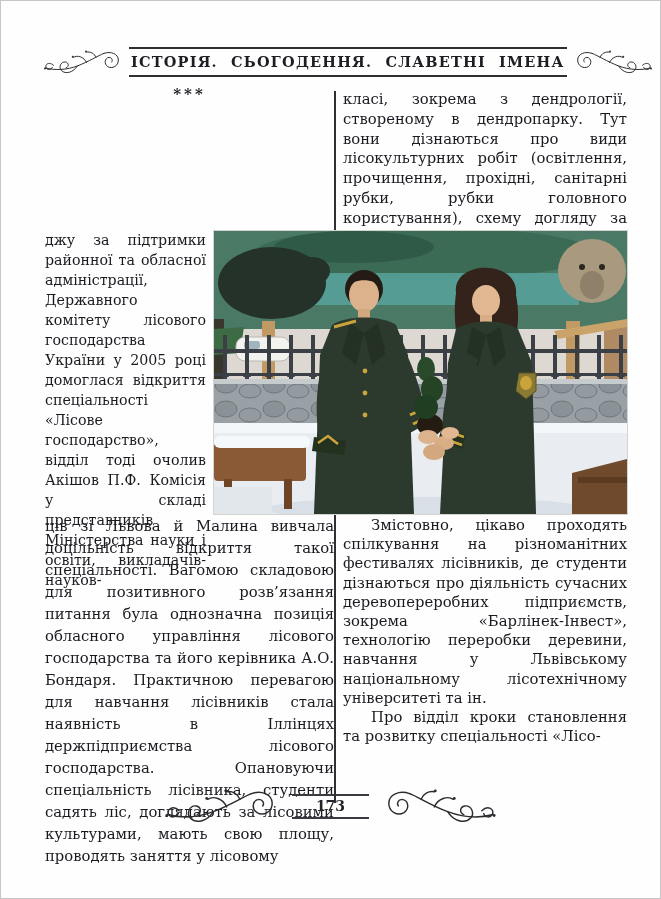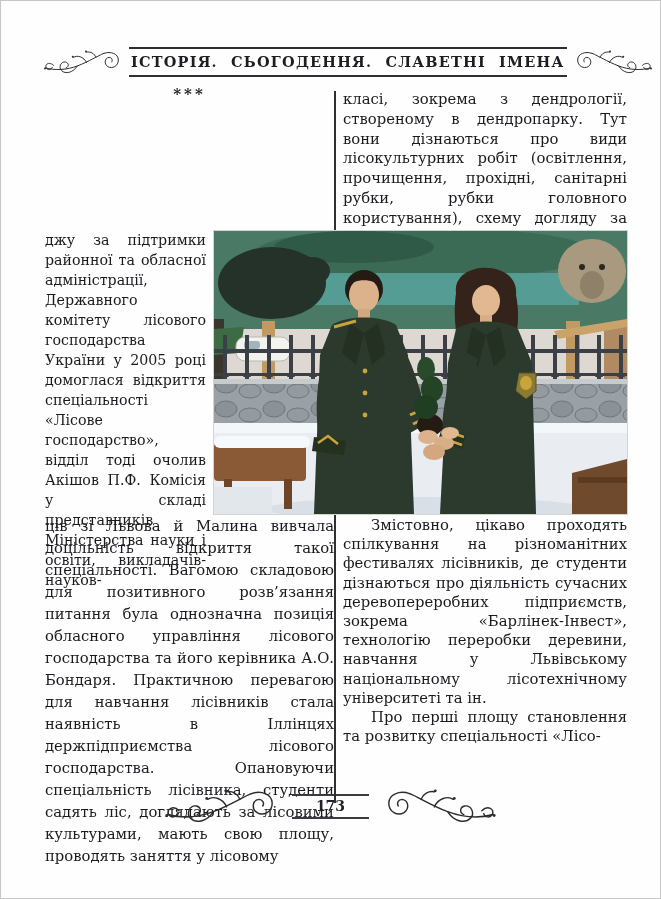--- a/index.html
+++ b/index.html
@@ -112,21 +112,21 @@
   <div class="tblock" id="block-left-bot">
     <p>ців зі Львова й Малина вивчала доцільність відкриття такої спеціальності. Вагомою складовою для позитивного розв’язання питання була однозначна позиція обласного управління лісового господарства та його керівника А.О. Бондаря. Практичною перевагою для навчання лісівників стала наявність в Іллінцях держпідприємства лісового господарства. Опановуючи спеціальність лісівника, студенти садять ліс, доглядають за лісовими культурами, мають свою площу, проводять заняття у лісовому</p>
   </div>
 
   <div class="tblock" id="block-right-top">
     <p>класі, зокрема з дендрології, створеному в дендропарку. Тут вони дізнаються про види лісокультурних робіт (освітлення, прочищення, прохідні, санітарні рубки, рубки головного користування), схему догляду за лісовими культурами в</p>
   </div>
 
   <div class="tblock" id="block-right-bot">
     <p class="indent">Змістовно, цікаво проходять спілкування на різноманітних фестивалях лісівників, де студенти дізнаються про діяльність сучасних деревопереробних підприємств, зокрема «Барлінек-Інвест», технологію переробки деревини, навчання у Львівському національному лісотехнічному університеті та ін.</p>
-    <p class="indent">Про перші площу становлення та розвитку спеціальності «Лісо-</p>
+    <p class="indent">Про відділ кроки становлення та розвитку спеціальності «Лісо-</p>
   </div>
 
   <div class="photo-wrap">
     <svg width="413" height="283" viewBox="0 0 413 283">
 
       <rect x="0" y="0" width="413" height="98" fill="#4a7a66"></rect>
       <ellipse cx="210" cy="22" rx="170" ry="26" fill="#3c6b55"></ellipse>
       <rect x="55" y="42" width="310" height="32" fill="#57a39c" opacity="0.85"></rect>
       <ellipse cx="140" cy="16" rx="80" ry="16" fill="#2f5a47"></ellipse>
 

